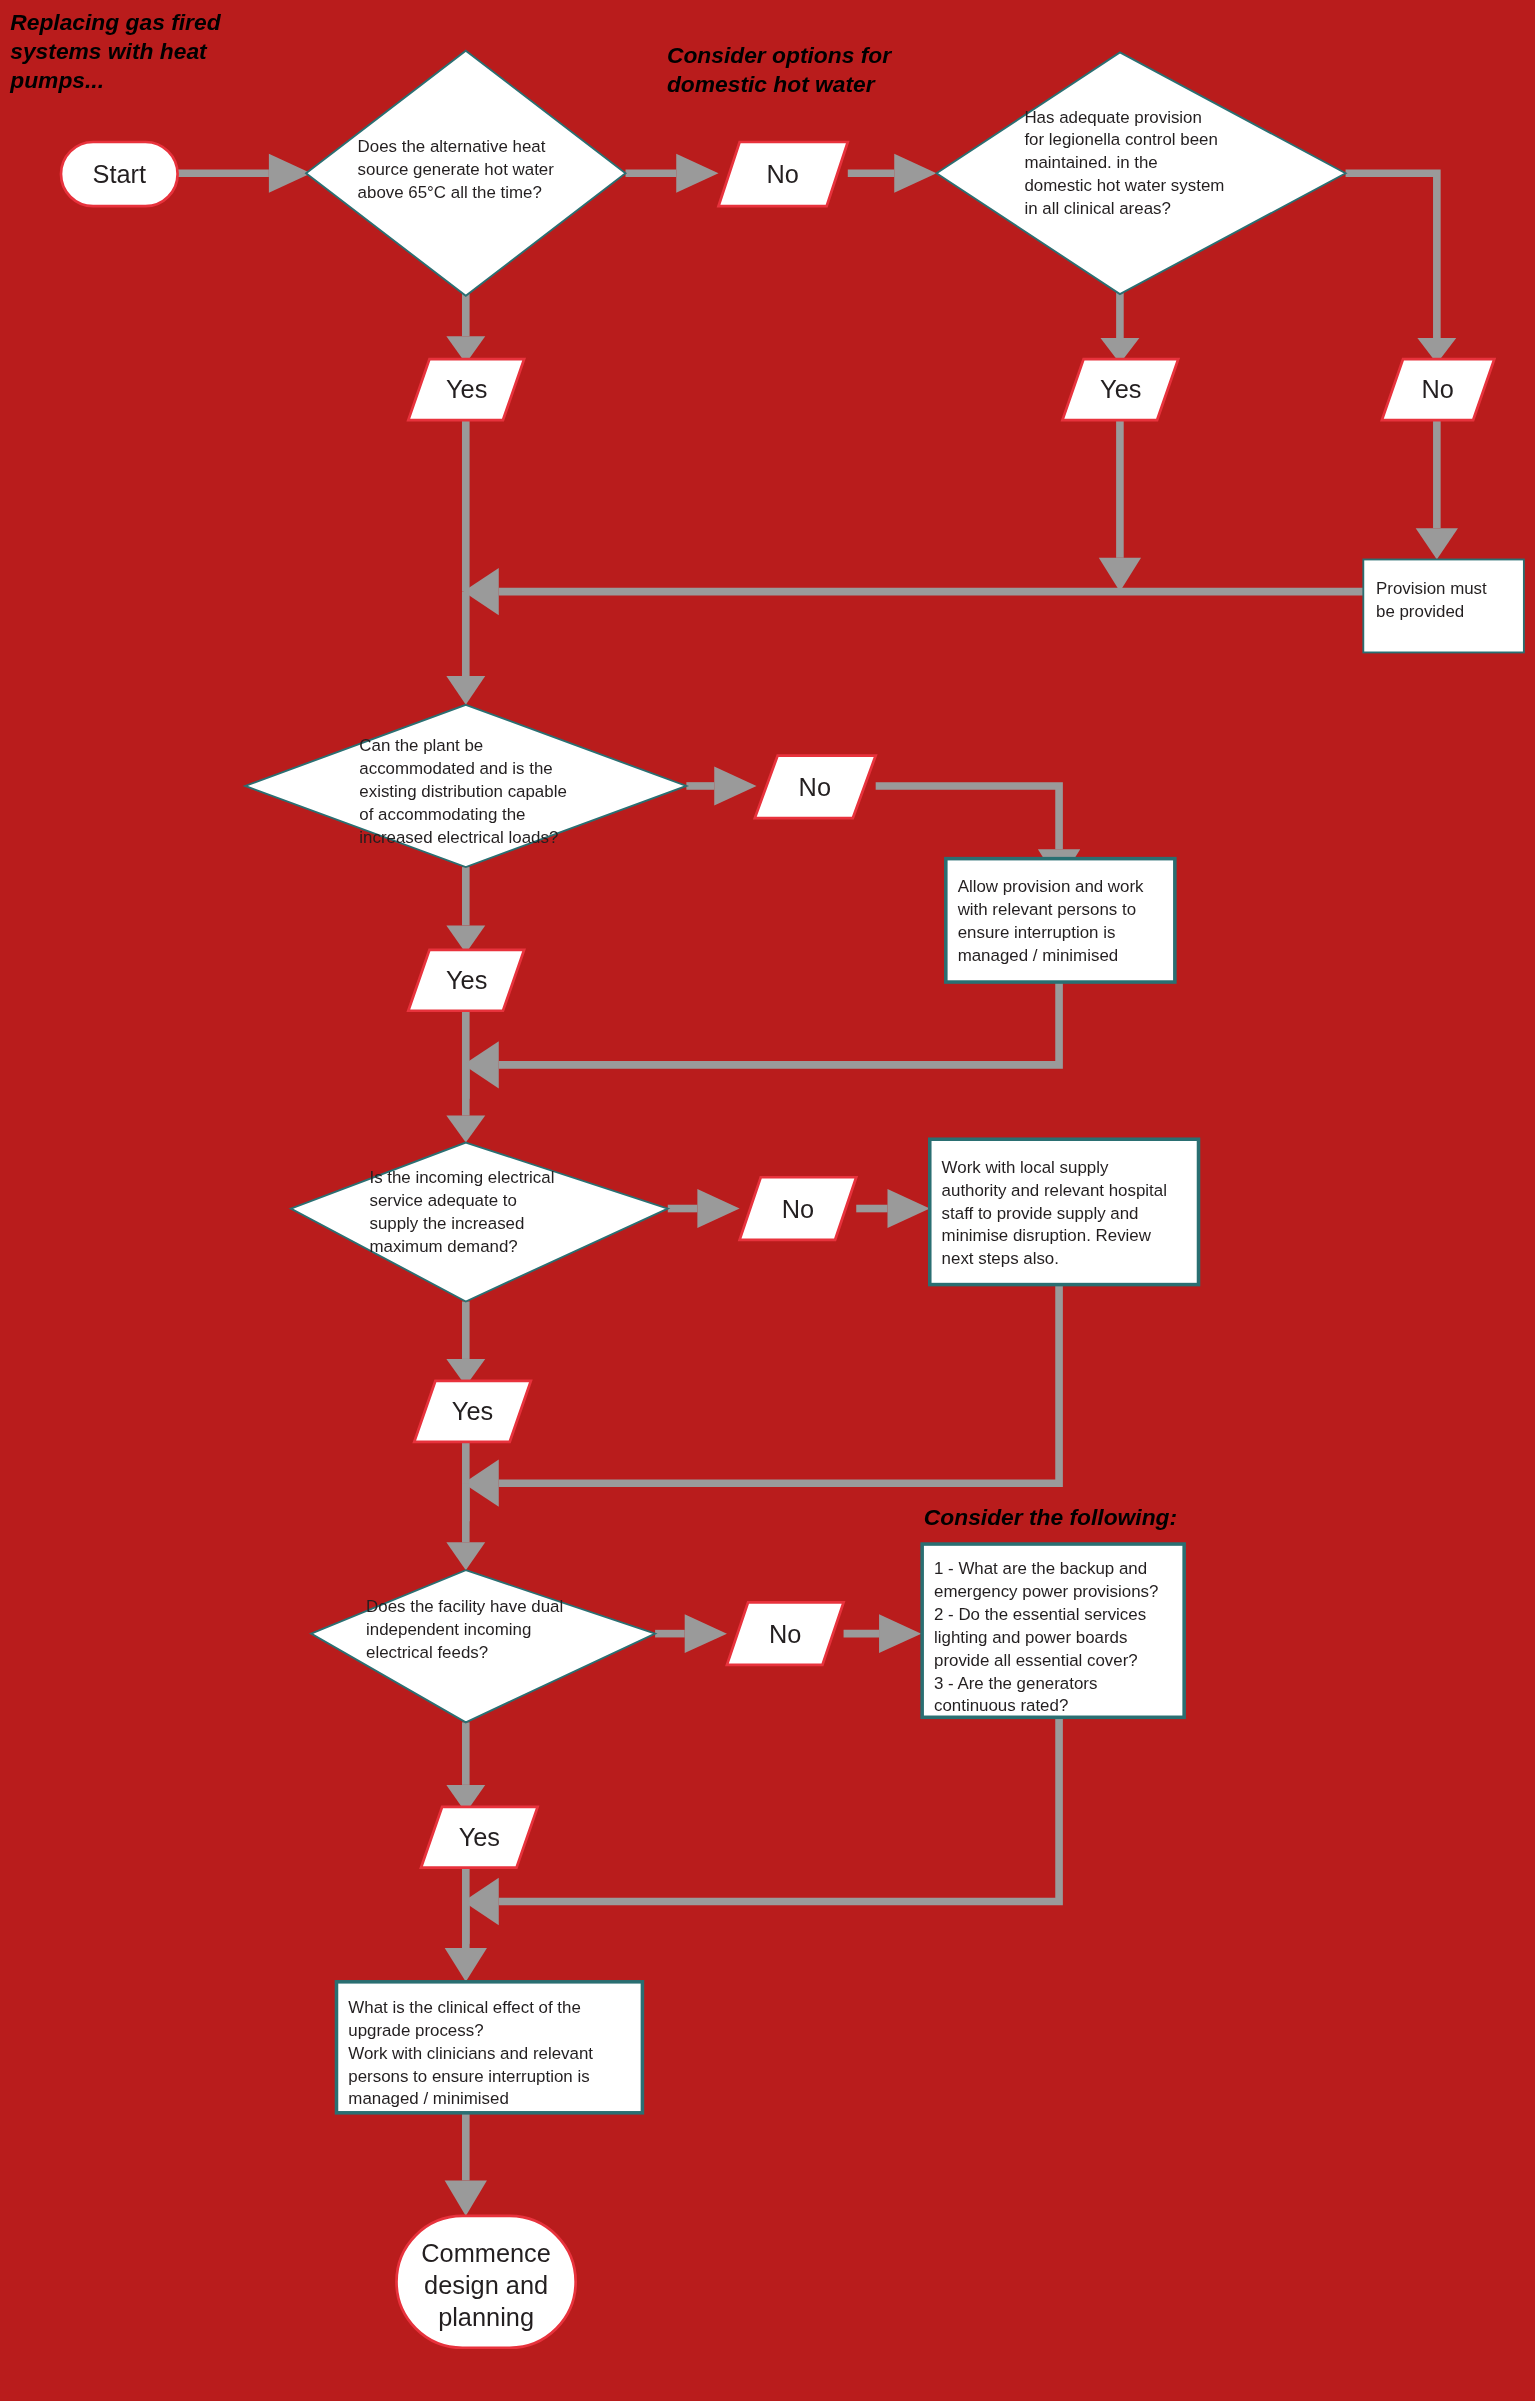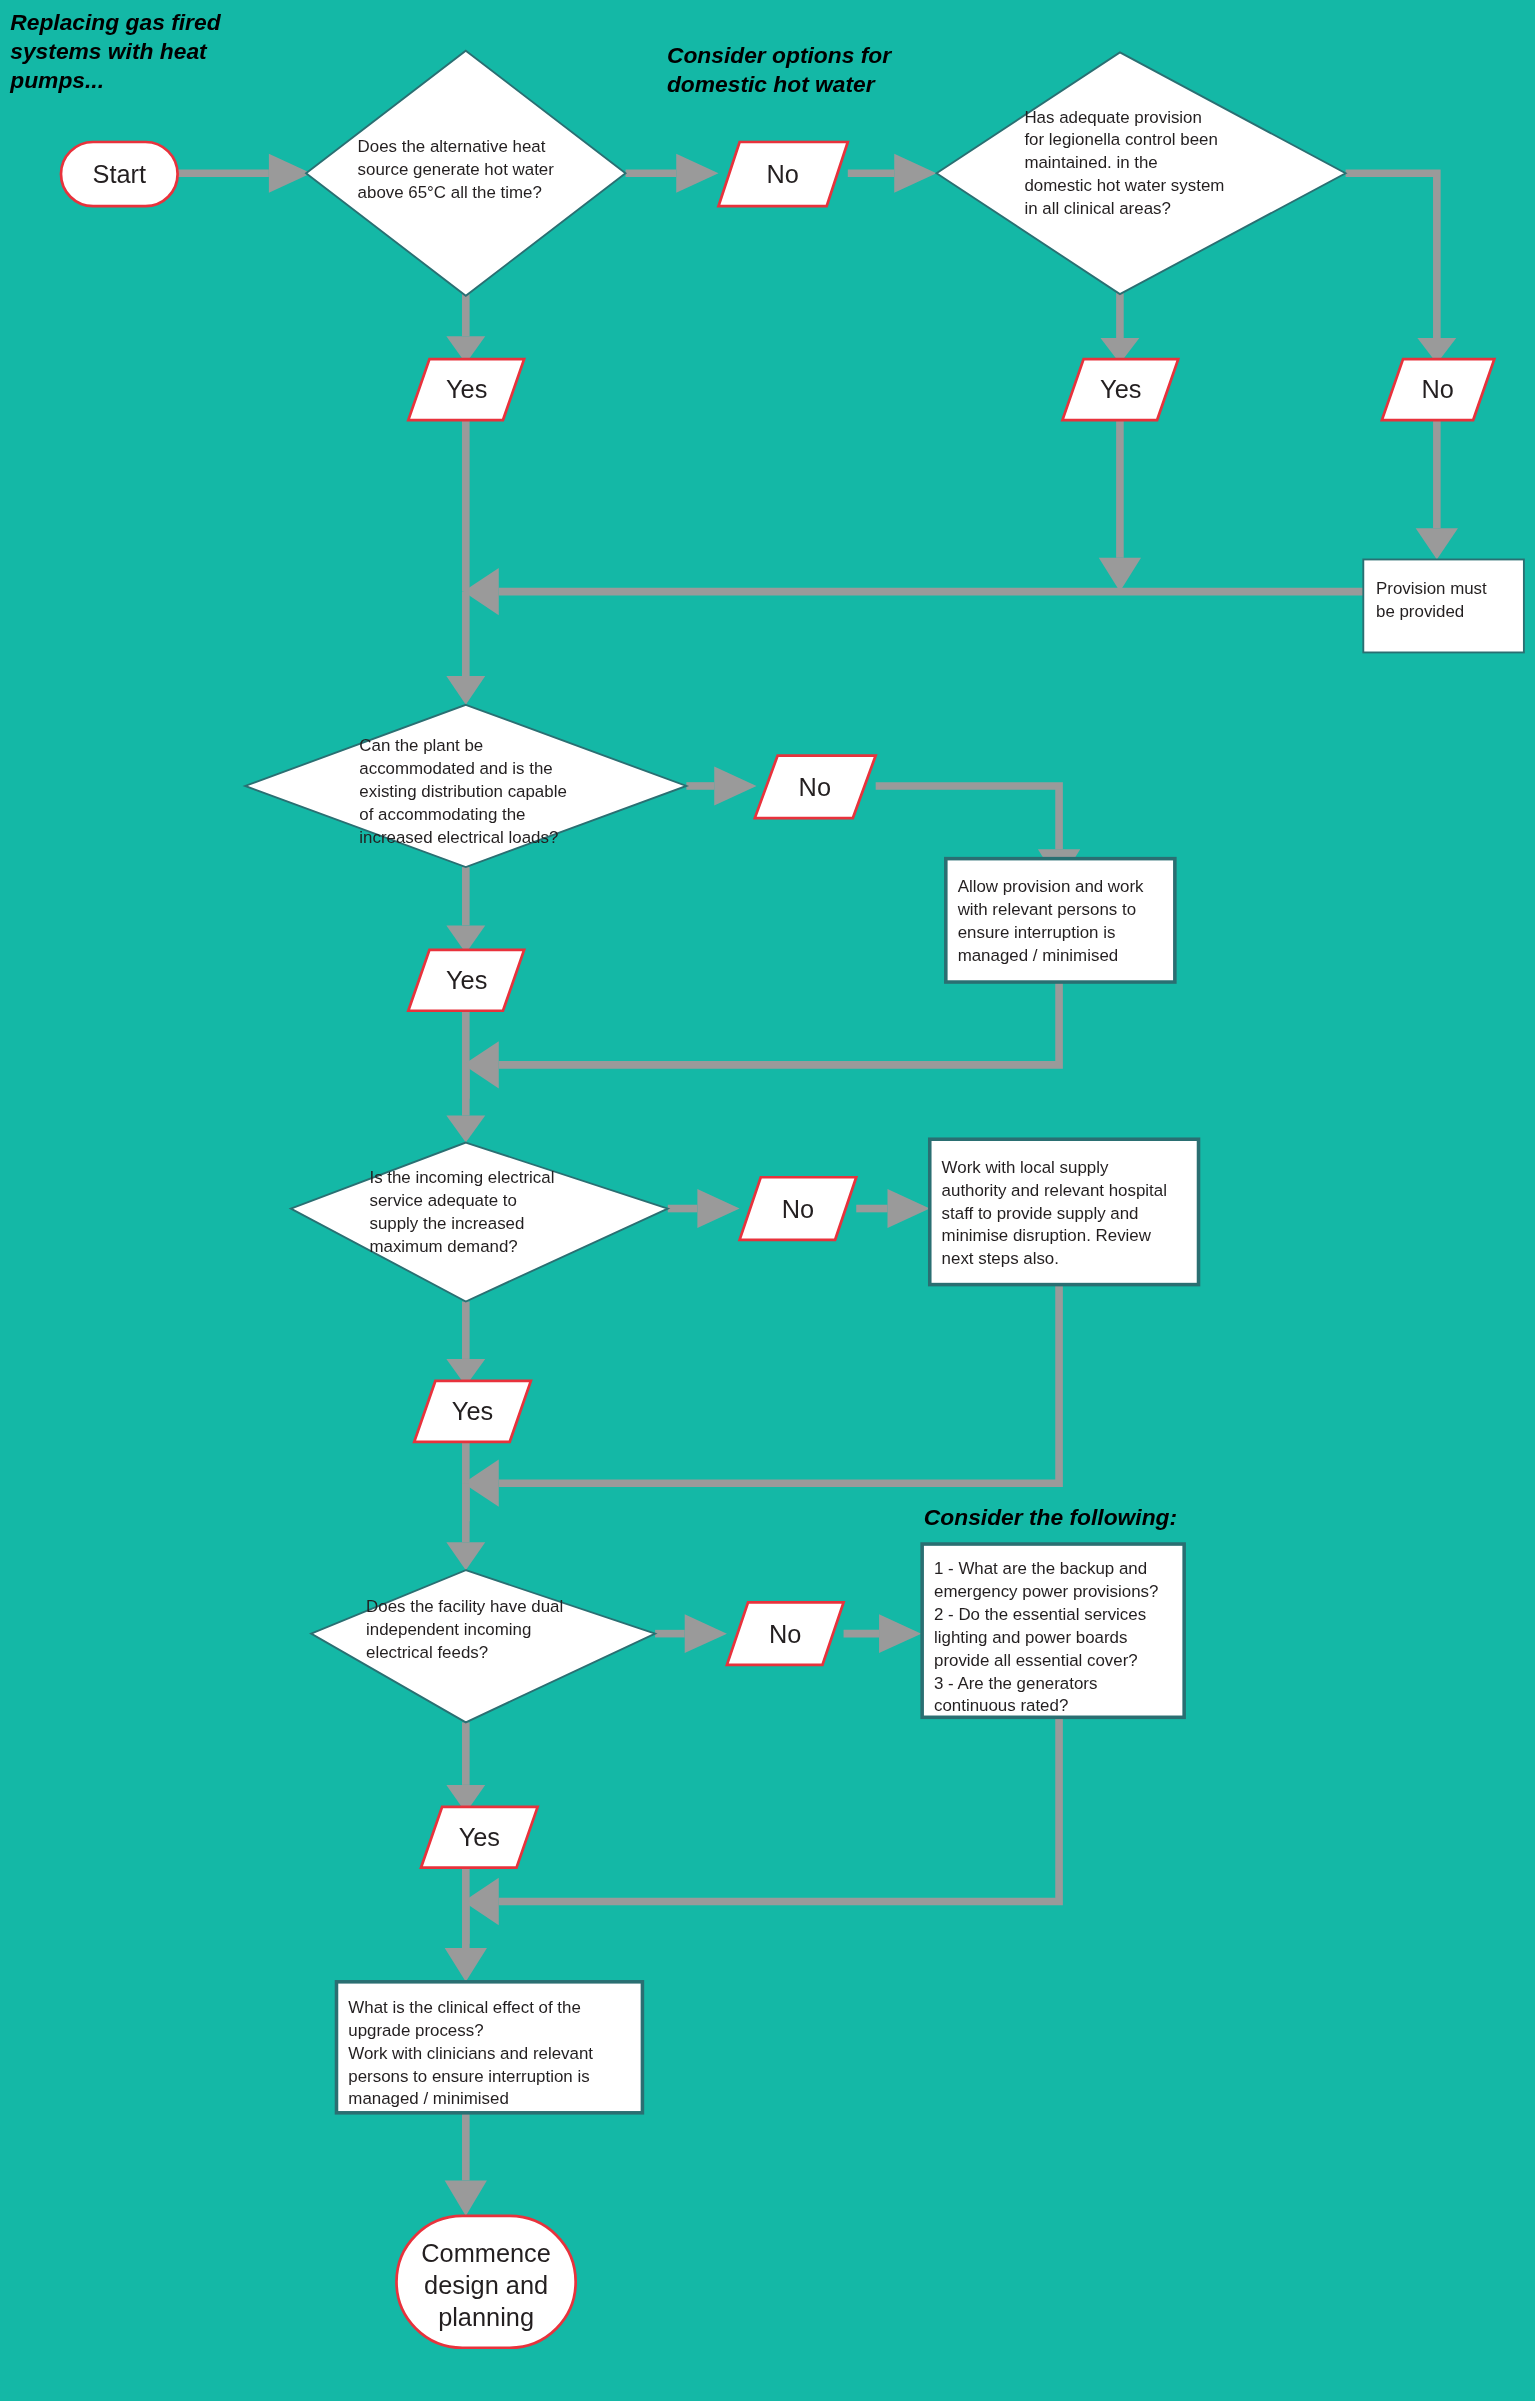--- a/index.html
+++ b/index.html
@@ -1,17 +1,17 @@
 <!DOCTYPE html>
 <html style="font-size:13.5px"><head>
 <meta charset="utf-8">
 <style>
   html,body{margin:0;padding:0;background:#ffffff;}
   body{width:1535px;height:2401px;font-family:"Liberation Sans",sans-serif;overflow:hidden;}
-  #stage{position:relative;width:1535px;height:2401px;background:#14b8a6;}
+  #stage{position:relative;width:1535px;height:2401px;background:#b91c1c;}
   svg#flow{position:absolute;left:0;top:0;width:1535px;height:2401px;display:block;}
   .nodetext{font-family:"Liberation Sans",sans-serif;fill:#231f20;}
   .decision-text{font-size:20px;}
   .process-text{font-size:20px;}
   .yn-text{font-size:30px;}
   .term-text{font-size:30px;}
   .annot{font-family:"Liberation Sans",sans-serif;font-style:italic;font-weight:bold;font-size:27px;fill:#000;}
   .shape-teal{fill:#ffffff;stroke:#2a6f72;}
   .shape-teal-thin{stroke-width:2.2;}
   .shape-teal-thick{stroke-width:4.2;}

